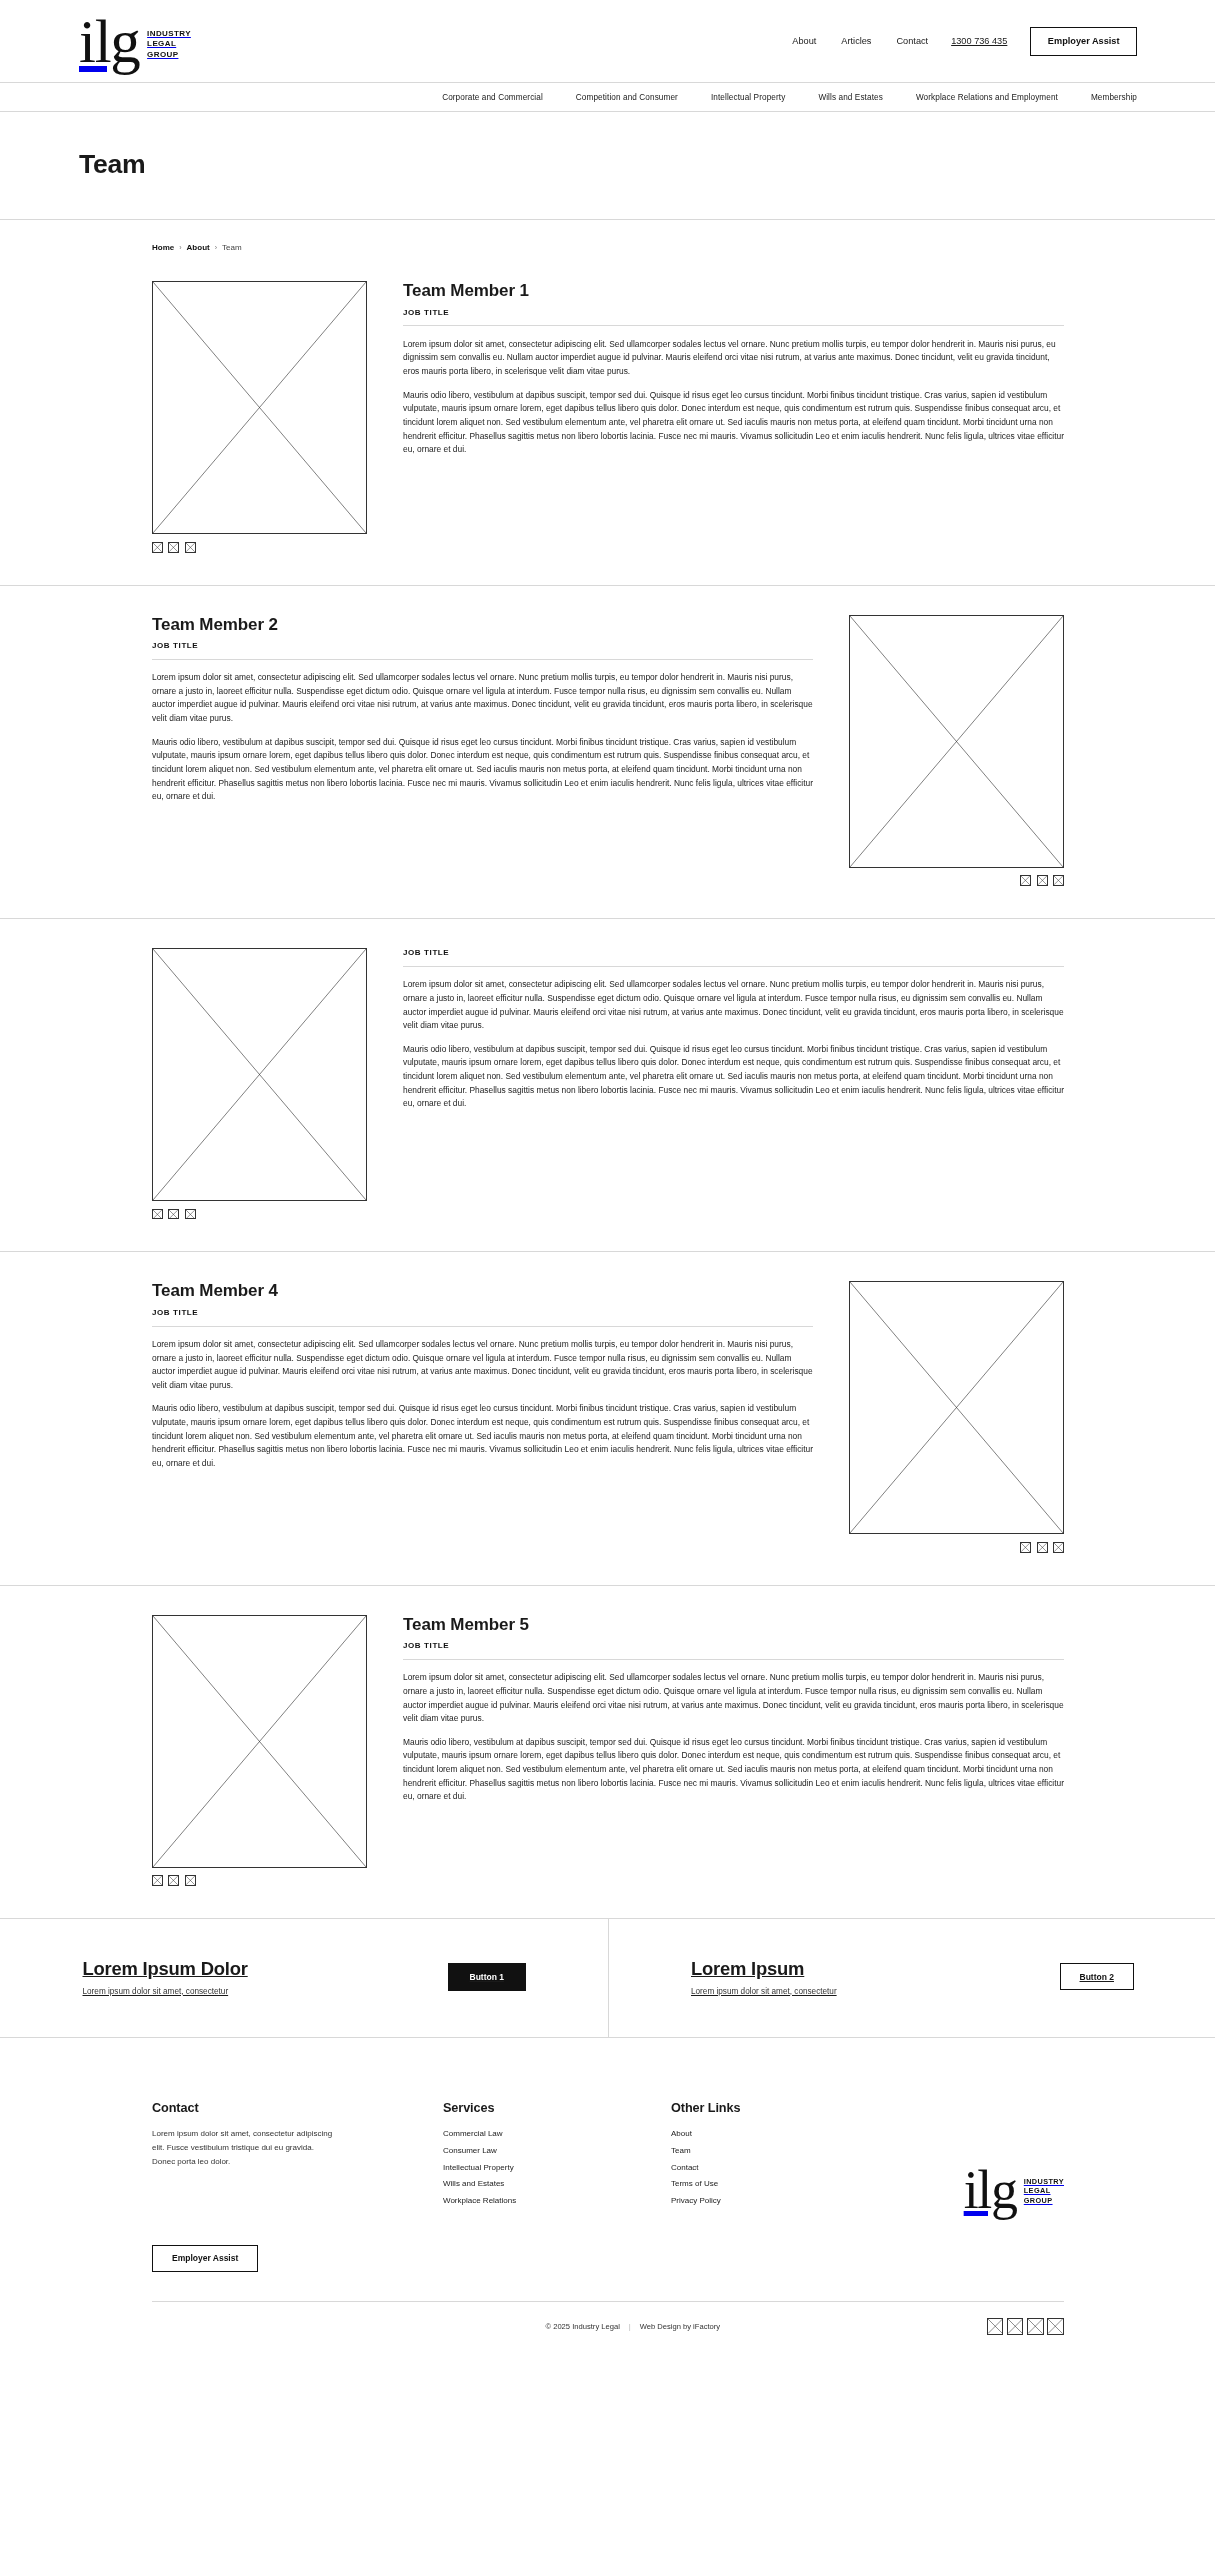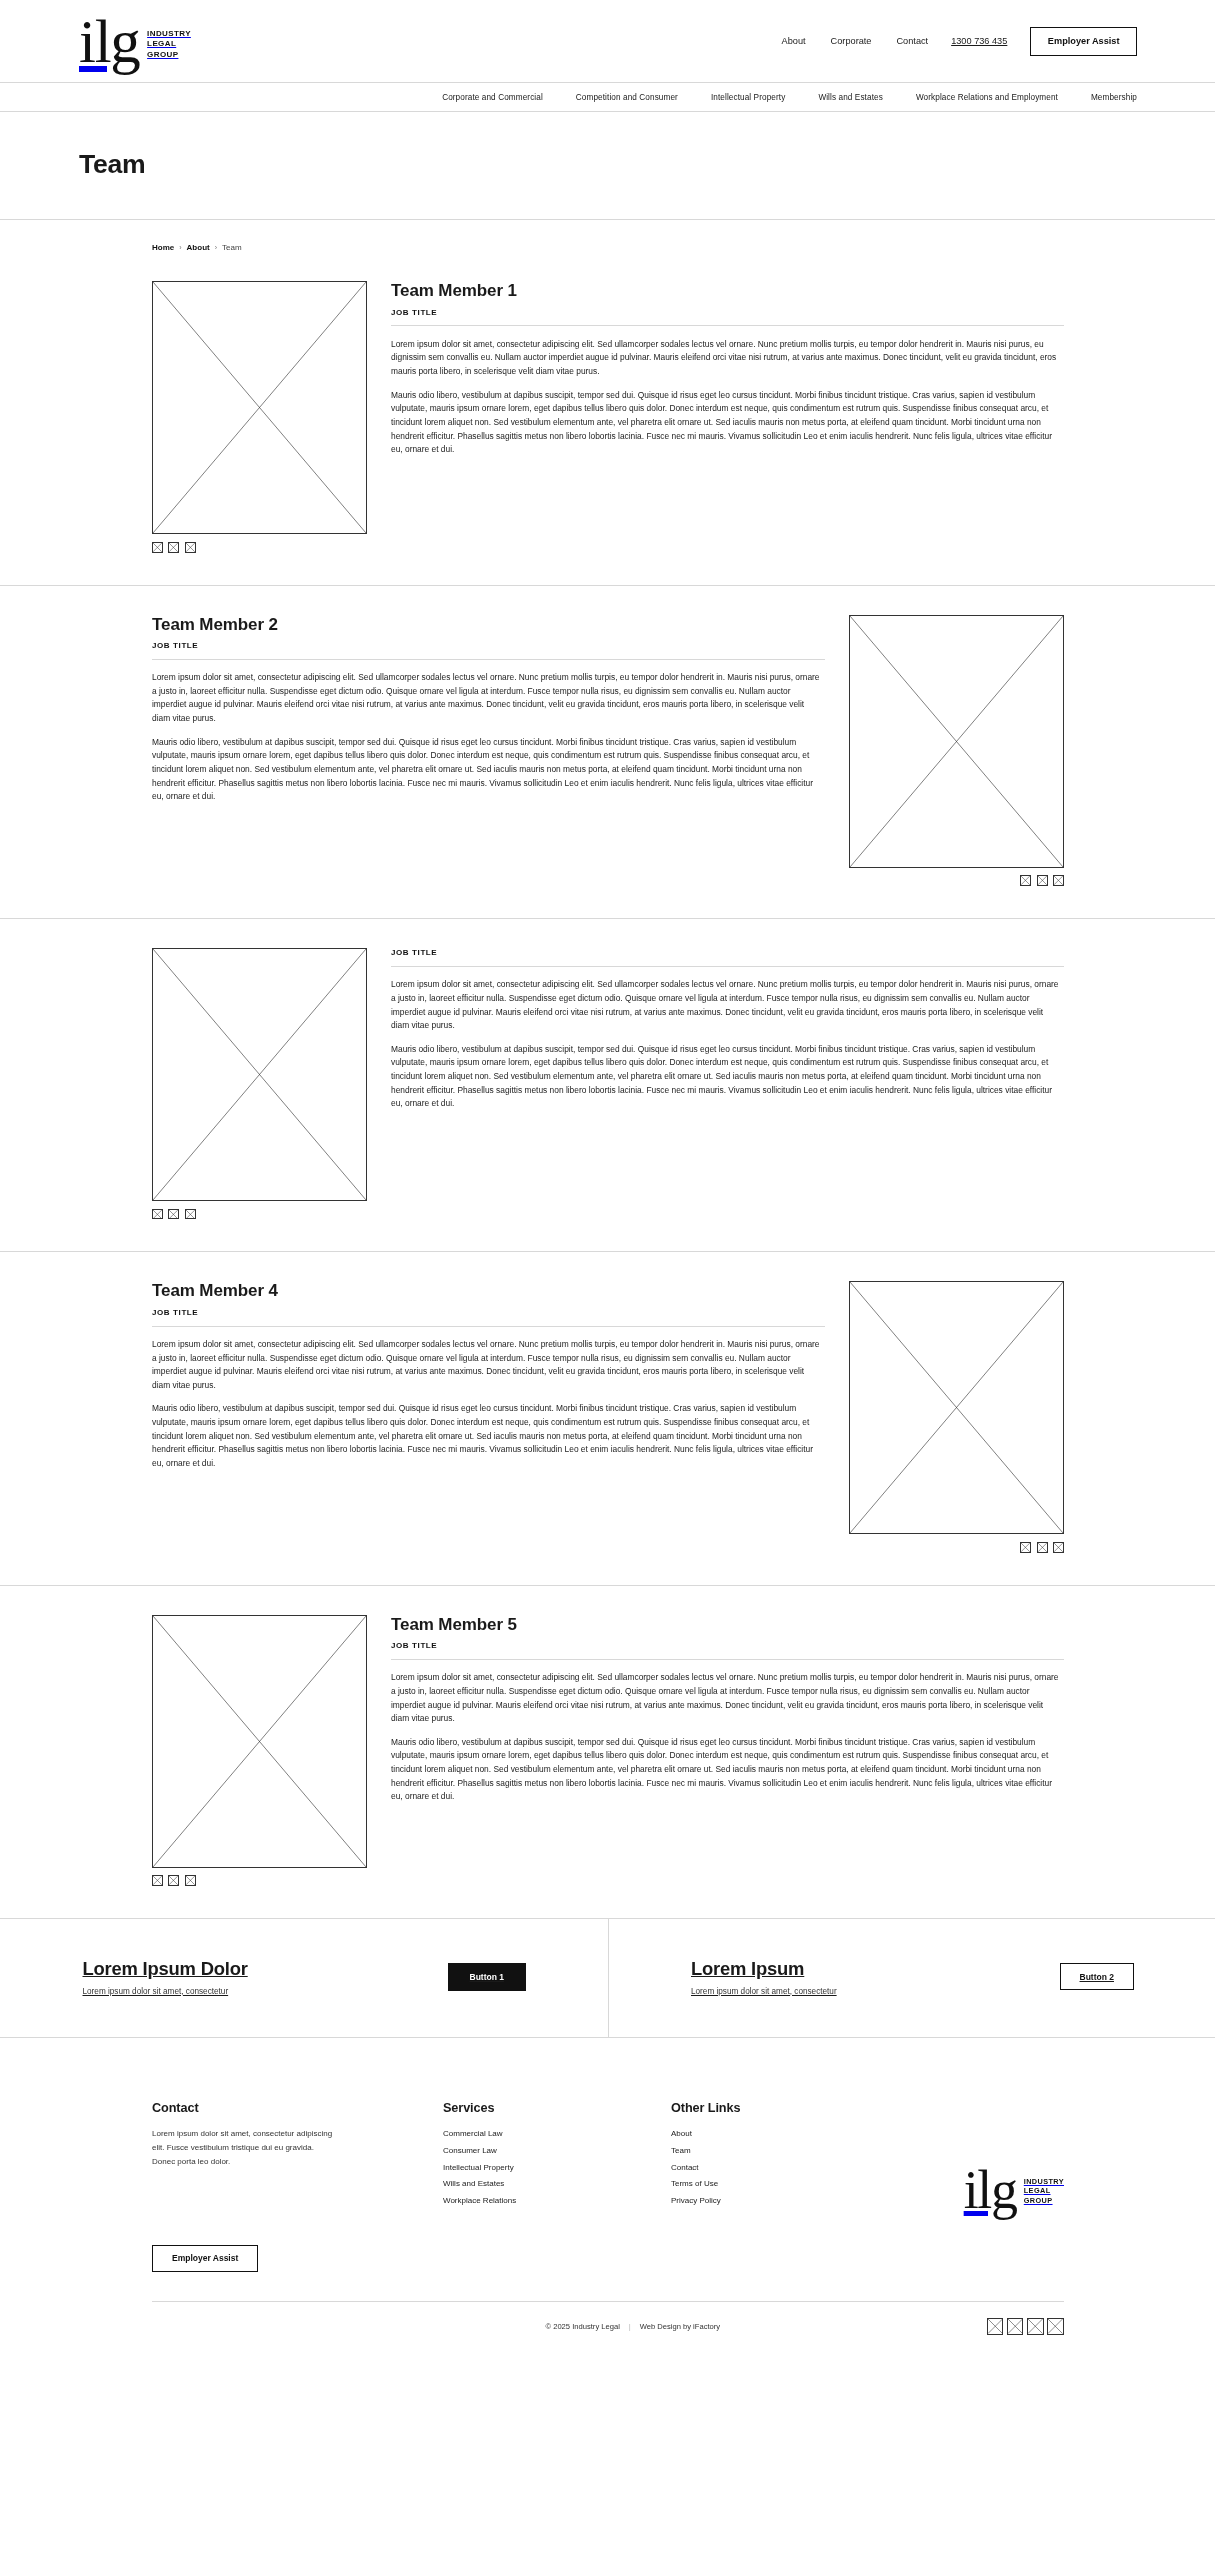--- a/index.html
+++ b/index.html
@@ -127,21 +127,21 @@
   .crumb .cur { color: #444; }
 
   
   .member {
     border-bottom: 0.6px solid #d8d8d8;
   }
   .member-inner {
     width: 912px;
     margin: 0 auto;
     display: flex;
-    gap: 24px;
+    gap: 36px;
     padding: 29px 0 32px 0;
     align-items: flex-start;
   }
   .member-inner.reverse { flex-direction: row-reverse; }
   .media-col { width: 215px; flex: 0 0 215px; }
   .media-col.right { display: flex; flex-direction: column; align-items: flex-end; }
   .ph {
     width: 215px;
     height: 253px;
     border: 0.6px solid #333;
@@ -319,21 +319,21 @@
         <span class="logo-words">
           <span>INDUSTRY</span>
           <span>LEGAL</span>
           <span>GROUP</span>
         </span>
       </a>
 
       <div class="header-right">
         <nav class="top-nav">
           <a href="#">About</a>
-          <a href="#">Corporate</a>
+          <a href="#">Articles</a>
           <a href="#">Contact</a>
         </nav>
         <a class="phone" href="#">1300 736 435</a>
         <button class="btn-outline">Employer Assist</button>
       </div>
     </div>
   </header>
 
   <nav class="mainnav">
     <div class="mainnav-inner">

